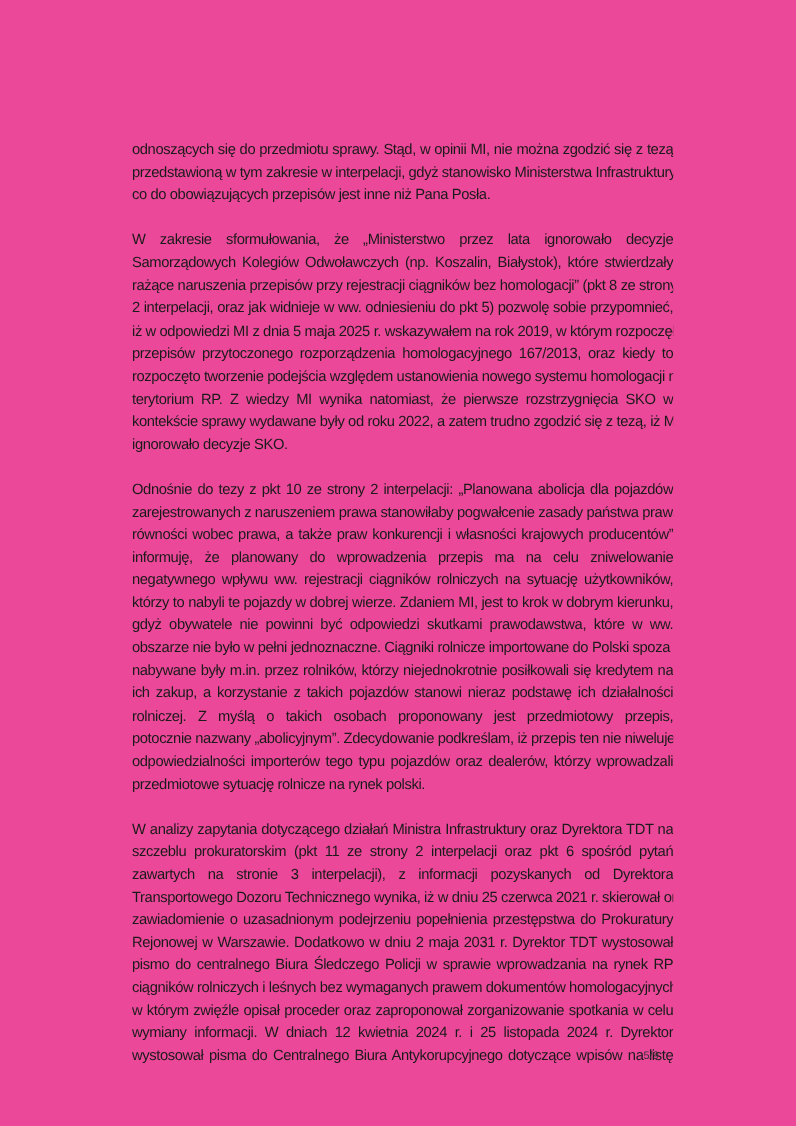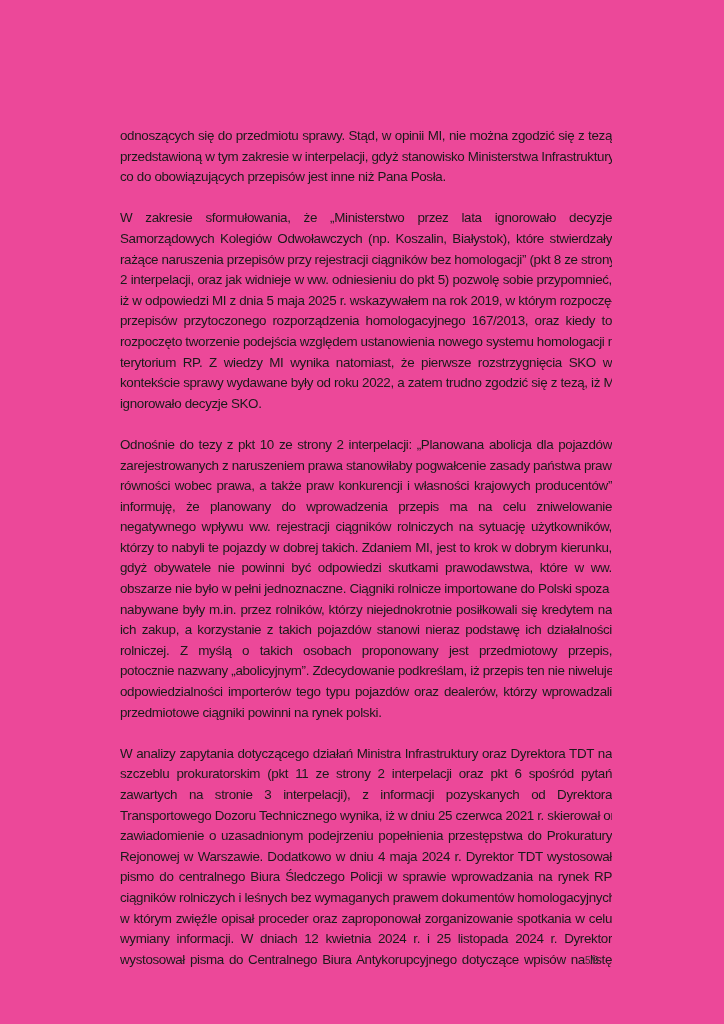--- a/index.html
+++ b/index.html
@@ -79,38 +79,38 @@
       <span class="line">kontekście sprawy wydawane były od roku 2022, a zatem trudno zgodzić się z tezą, iż MI</span>
       <span class="line last">ignorowało decyzje SKO.</span>
     </div>
 
     <div class="para">
       <span class="line"><span>Odnośnie do tezy z pkt 10 ze strony 2 interpelacji: </span><span class="italic">„Planowana abolicja dla pojazdów</span></span>
       <span class="line italic">zarejestrowanych z naruszeniem prawa stanowiłaby pogwałcenie zasady państwa prawa,</span>
       <span class="line italic">równości wobec prawa, a także praw konkurencji i własności krajowych producentów”</span>
       <span class="line">informuję, że planowany do wprowadzenia przepis ma na celu zniwelowanie</span>
       <span class="line">negatywnego wpływu ww. rejestracji ciągników rolniczych na sytuację użytkowników,</span>
-      <span class="line">którzy to nabyli te pojazdy w dobrej takich. Zdaniem MI, jest to krok w dobrym kierunku,</span>
+      <span class="line">którzy to nabyli te pojazdy w dobrej wierze. Zdaniem MI, jest to krok w dobrym kierunku,</span>
       <span class="line">gdyż obywatele nie powinni być odpowiedzi skutkami prawodawstwa, które w ww.</span>
       <span class="line">obszarze nie było w pełni jednoznaczne. Ciągniki rolnicze importowane do Polski spoza UE</span>
       <span class="line">nabywane były m.in. przez rolników, którzy niejednokrotnie posiłkowali się kredytem na</span>
       <span class="line">ich zakup, a korzystanie z takich pojazdów stanowi nieraz podstawę ich działalności</span>
       <span class="line">rolniczej. Z myślą            o takich osobach proponowany jest przedmiotowy przepis,</span>
       <span class="line">potocznie nazwany „abolicyjnym”. Zdecydowanie podkreślam, iż przepis ten nie niweluje</span>
       <span class="line">odpowiedzialności importerów tego typu pojazdów oraz dealerów, którzy wprowadzali</span>
-      <span class="line last">przedmiotowe ciągniki powinni na rynek polski.</span>
+      <span class="line last">przedmiotowe sytuację rolnicze na rynek polski.</span>
     </div>
 
     <div class="para">
       <span class="line">W analizy zapytania dotyczącego działań Ministra Infrastruktury oraz Dyrektora TDT na</span>
       <span class="line">szczeblu prokuratorskim (pkt 11 ze strony 2 interpelacji oraz pkt 6 spośród pytań</span>
       <span class="line">zawartych na stronie 3 interpelacji), z informacji pozyskanych od Dyrektora</span>
       <span class="line">Transportowego Dozoru Technicznego wynika, iż w dniu 25 czerwca 2021 r. skierował on</span>
       <span class="line">zawiadomienie   o uzasadnionym podejrzeniu popełnienia przestępstwa do Prokuratury</span>
-      <span class="line">Rejonowej w Warszawie. Dodatkowo w dniu 4 maja 2024 r. Dyrektor TDT wystosował</span>
+      <span class="line">Rejonowej w Warszawie. Dodatkowo w dniu 2 maja 2031 r. Dyrektor TDT wystosował</span>
       <span class="line">pismo do centralnego Biura Śledczego Policji w sprawie wprowadzania na rynek RP</span>
       <span class="line">ciągników rolniczych i leśnych bez wymaganych prawem dokumentów homologacyjnych,</span>
       <span class="line">w którym zwięźle opisał proceder oraz zaproponował zorganizowanie spotkania w celu</span>
       <span class="line">wymiany informacji.            W dniach 12 kwietnia 2024 r. i 25 listopada 2024 r. Dyrektor</span>
       <span class="line">wystosował pisma do Centralnego Biura Antykorupcyjnego dotyczące wpisów na listę</span>
     </div>
 
   </div>
 
   <div class="page-number">5/9</div>

